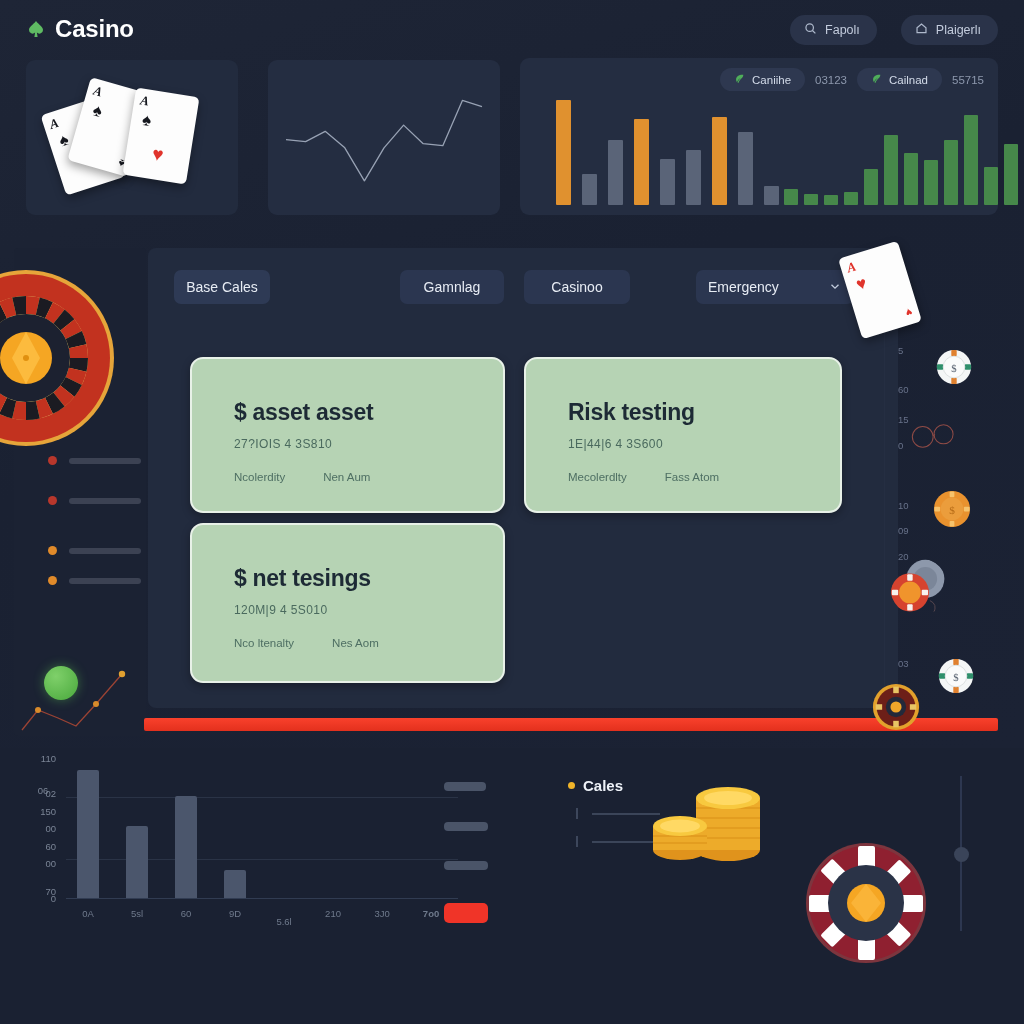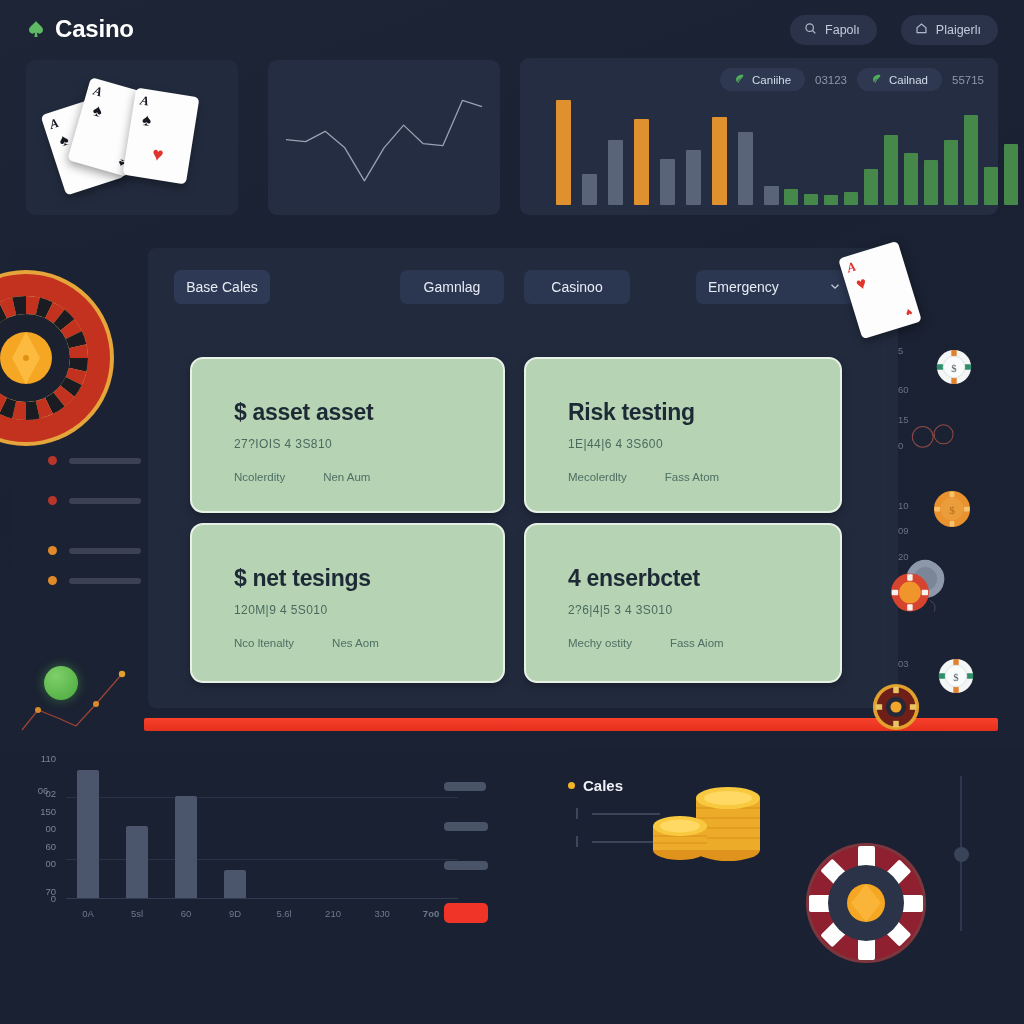--- a/index.html
+++ b/index.html
@@ -420,28 +420,20 @@
     </div>
   </div>
   <div class="gcard" id="gcard-2">
     <div class="gcard-title">$ net tesings</div>
     <div class="gcard-sub">120M|9 4 5S010</div>
     <div class="gcard-meta">
       <span>Nco ltenalty</span>
       <span>Nes Aom</span>
     </div>
   </div>
-  <div class="gcard" id="gcard-3">
-    <div class="gcard-title">4 enserbctet</div>
-    <div class="gcard-sub">2?6|4|5 3 4 3S010</div>
-    <div class="gcard-meta">
-      <span>Mechy ostity</span>
-      <span>Fass Aiom</span>
-    </div>
-  </div>
 
   <div id="right-rail"></div>
   <div id="right-labels">
       <div class="ylab-r" style="left: 898px; top: 345px;">5</div>
       <div class="ylab-r" style="left: 898px; top: 384px;">60</div>
       <div class="ylab-r" style="left: 898px; top: 414px; text-align: center;">15</div>
       <div class="ylab-r" style="left: 898px; top: 440px;">0</div>
       <div class="ylab-r" style="left: 898px; top: 500px;">10</div>
       <div class="ylab-r" style="left: 898px; top: 525px;">09</div>
       <div class="ylab-r" style="left: 898px; top: 551px;">20</div>
@@ -533,21 +525,21 @@
       <div class="bc-grid" style="top: 100.8px;"></div>
       <div class="bc-grid" style="top: 140px; background: rgb(49, 60, 82);"></div>
       <div class="bc-bar" style="left: 46.78px; width: 22.54px; height: 128px; bottom: 40px;"></div>
       <div class="bc-bar" style="left: 95.78px; width: 22.54px; height: 72.1455px; bottom: 40px;"></div>
       <div class="bc-bar" style="left: 144.78px; width: 22.54px; height: 102.4px; bottom: 40px;"></div>
       <div class="bc-bar" style="left: 193.78px; width: 22.54px; height: 27.9273px; bottom: 40px;"></div>
       <div class="bc-xlab" style="left: 41.05px;">0A</div>
       <div class="bc-xlab" style="left: 90.05px;">5sl</div>
       <div class="bc-xlab" style="left: 139.05px;">60</div>
       <div class="bc-xlab" style="left: 188.05px;">9D</div>
-      <div class="bc-xlab" style="left: 237.05px;">5.6l</div>
+      <div class="bc-xlab" style="left: 237.05px; margin-top: 8px;">5.6l</div>
       <div class="bc-xlab" style="left: 286.05px;">210</div>
       <div class="bc-xlab" style="left: 335.05px;">3J0</div>
       <div class="bc-xlab" style="left: 384.05px; font-weight: bold;">7o0</div>
     </div>
 
   <div id="legend-list">
       <div class="legend-bar" style="top: 782px; width: 42px;"></div>
       <div class="legend-bar" style="top: 822px; width: 44px;"></div>
       <div class="legend-bar" style="top: 861px; width: 44px;"></div>
     </div>

